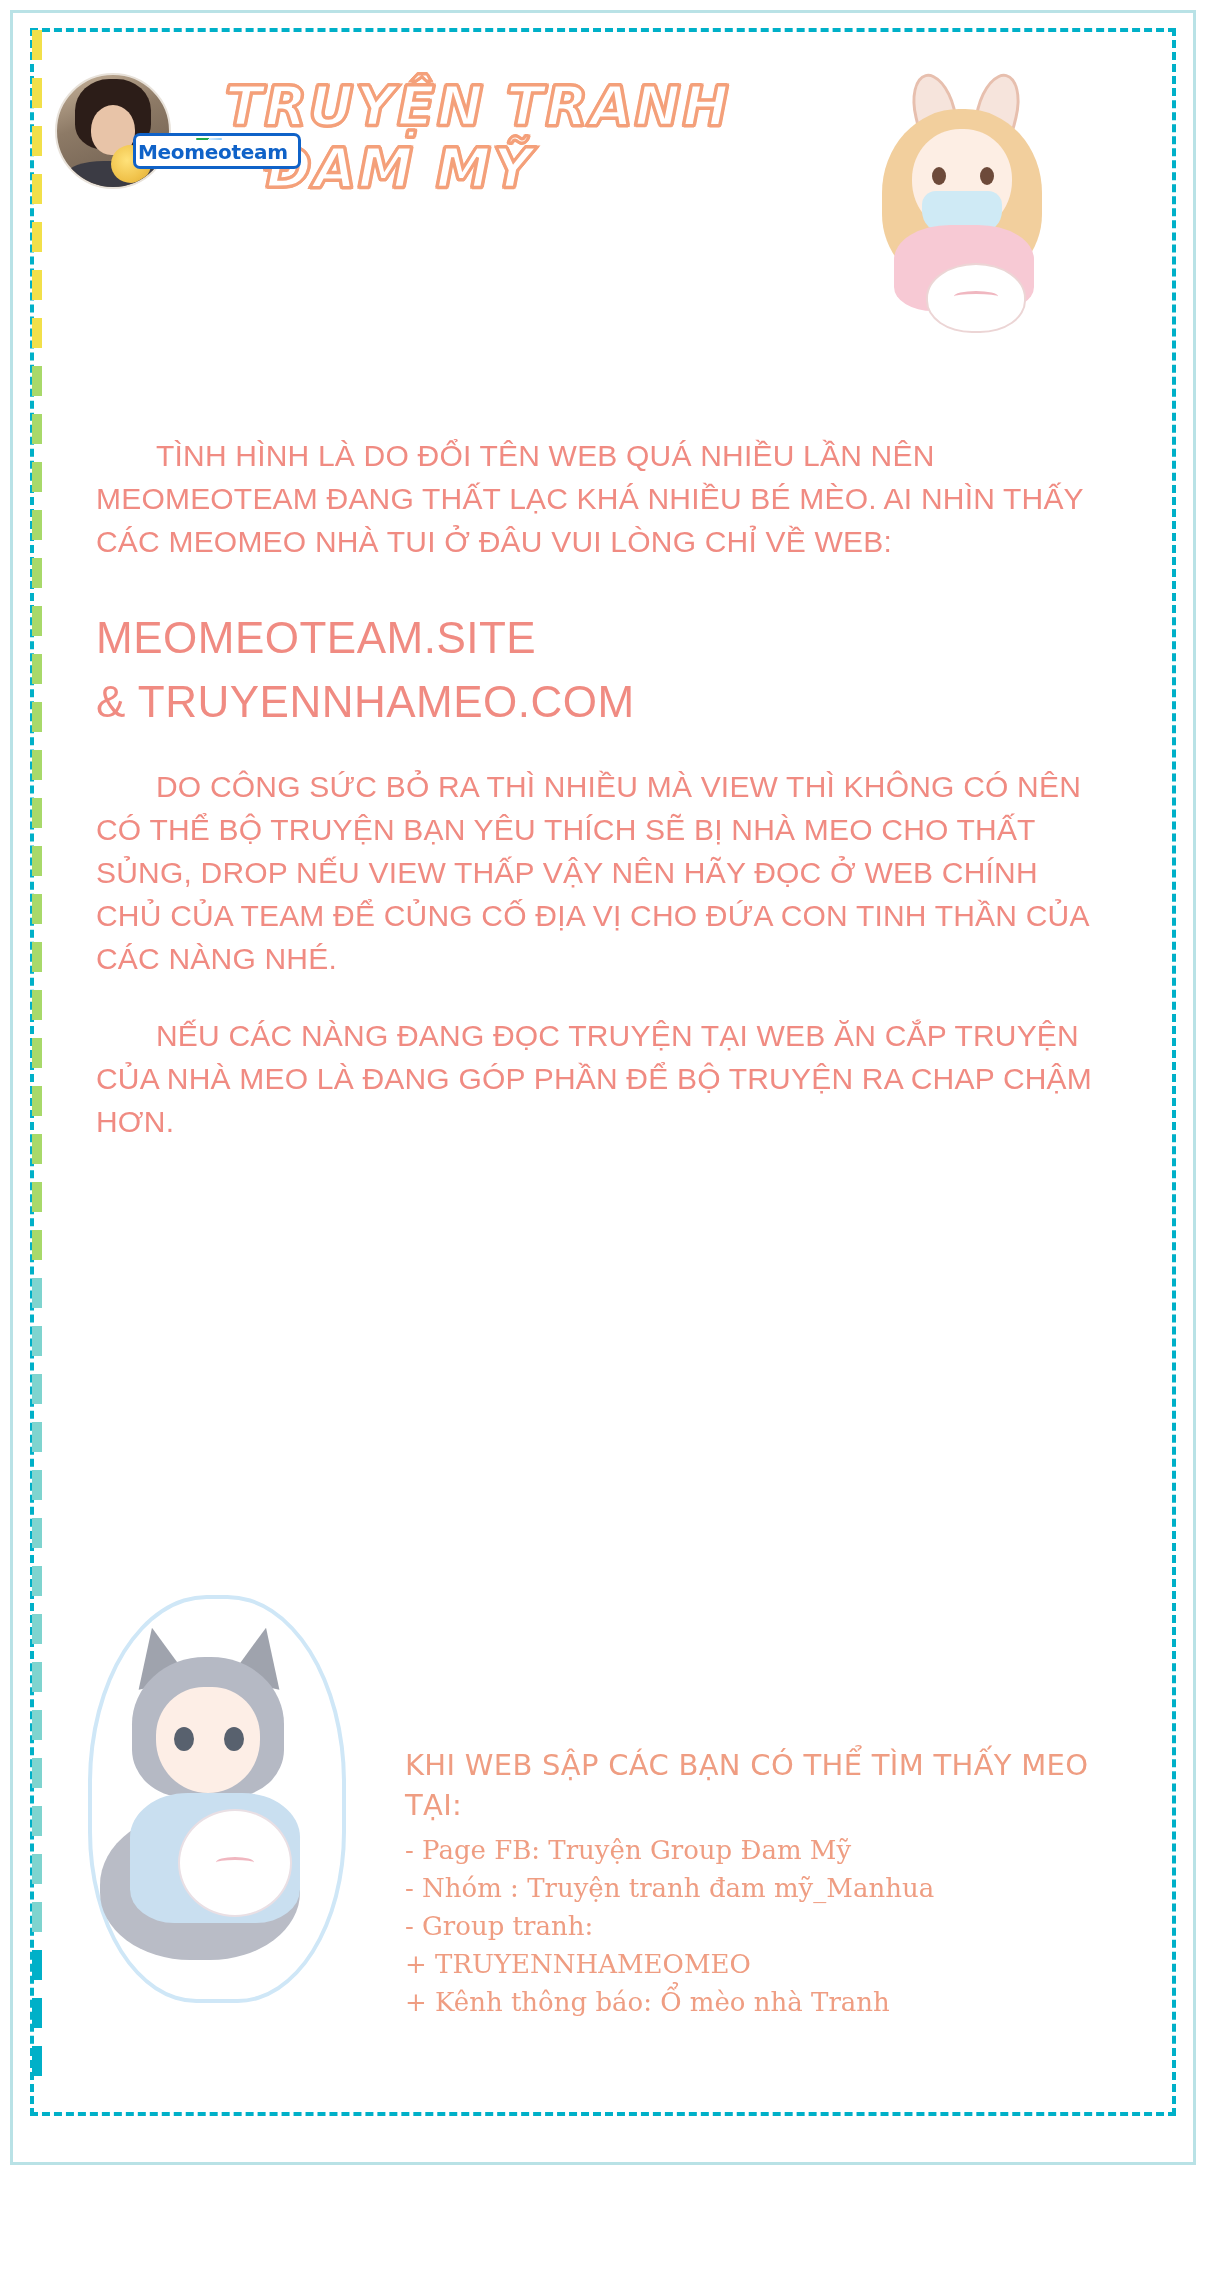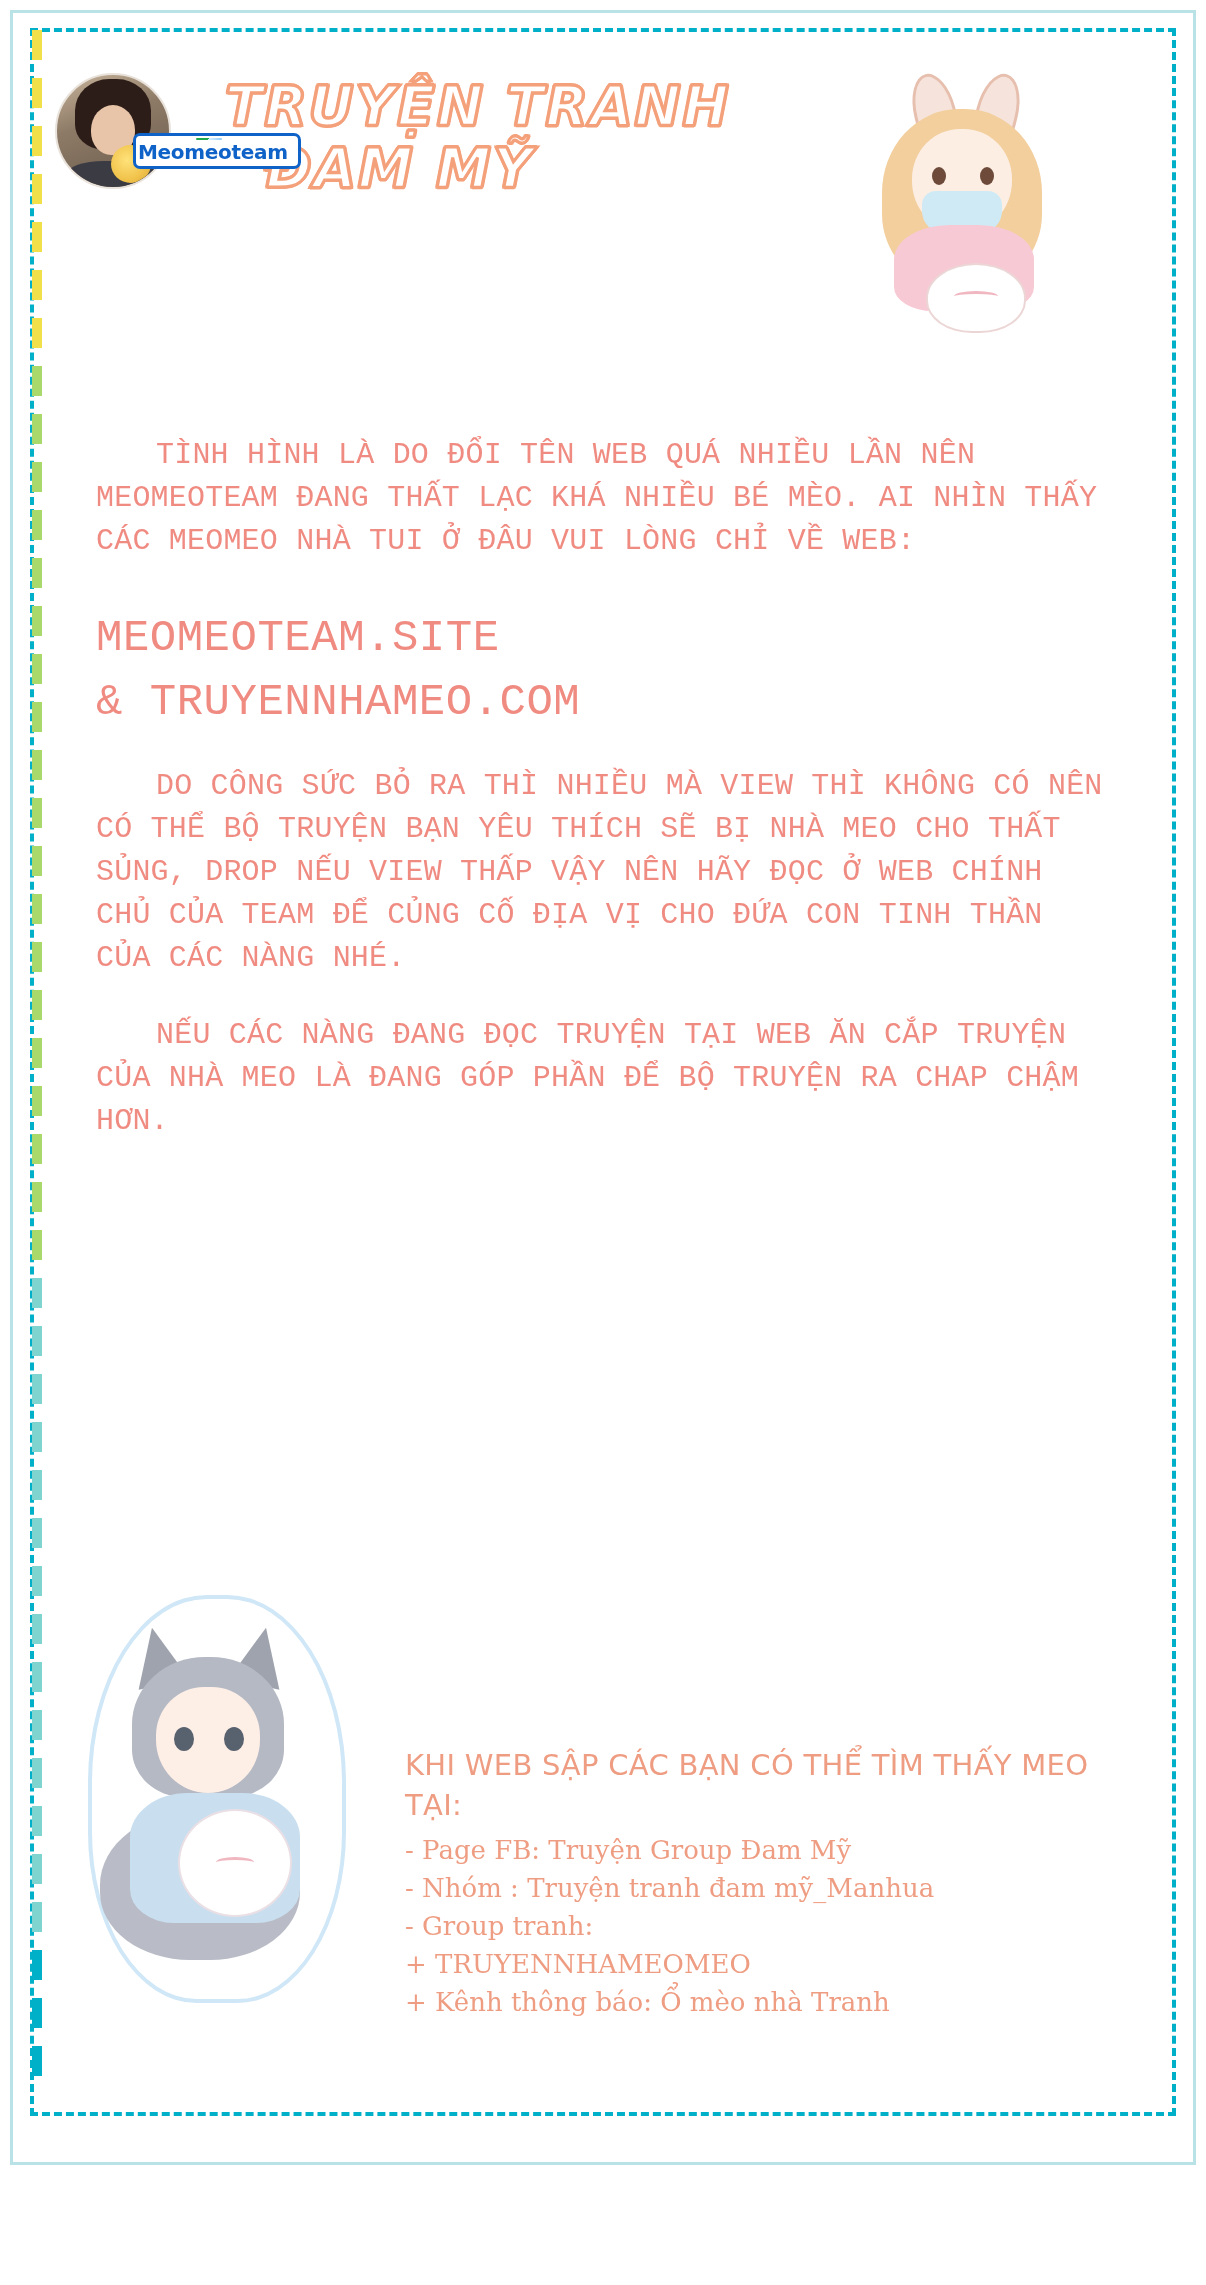--- a/index.html
+++ b/index.html
@@ -223,31 +223,31 @@
     font-weight: bold;
     font-size: 72px;
     line-height: 84px;
     color: #9d1b14;
     letter-spacing: 2px;
     text-align: left;
     padding-left: 180px;
     text-shadow: 1px 1px 0 #7d1510;
   }
   .para {
-    font-family: Liberation Mono, monospace;
+    font-family: Liberation Sans, sans-serif;
     font-size: 30px;
     line-height: 43px;
     color: #f08b82;
     text-transform: uppercase;
     letter-spacing: 0.2px;
     margin-top: 34px;
   }
   .para.indent { text-indent: 60px; }
   .site-line {
-    font-family: Liberation Mono, monospace;
+    font-family: Liberation Sans, sans-serif;
     font-size: 44px;
     line-height: 58px;
     color: #f08b82;
     text-transform: uppercase;
     letter-spacing: 0.5px;
     margin-top: 6px;
   }
   .sites-block { margin-top: 46px; }
 
   

